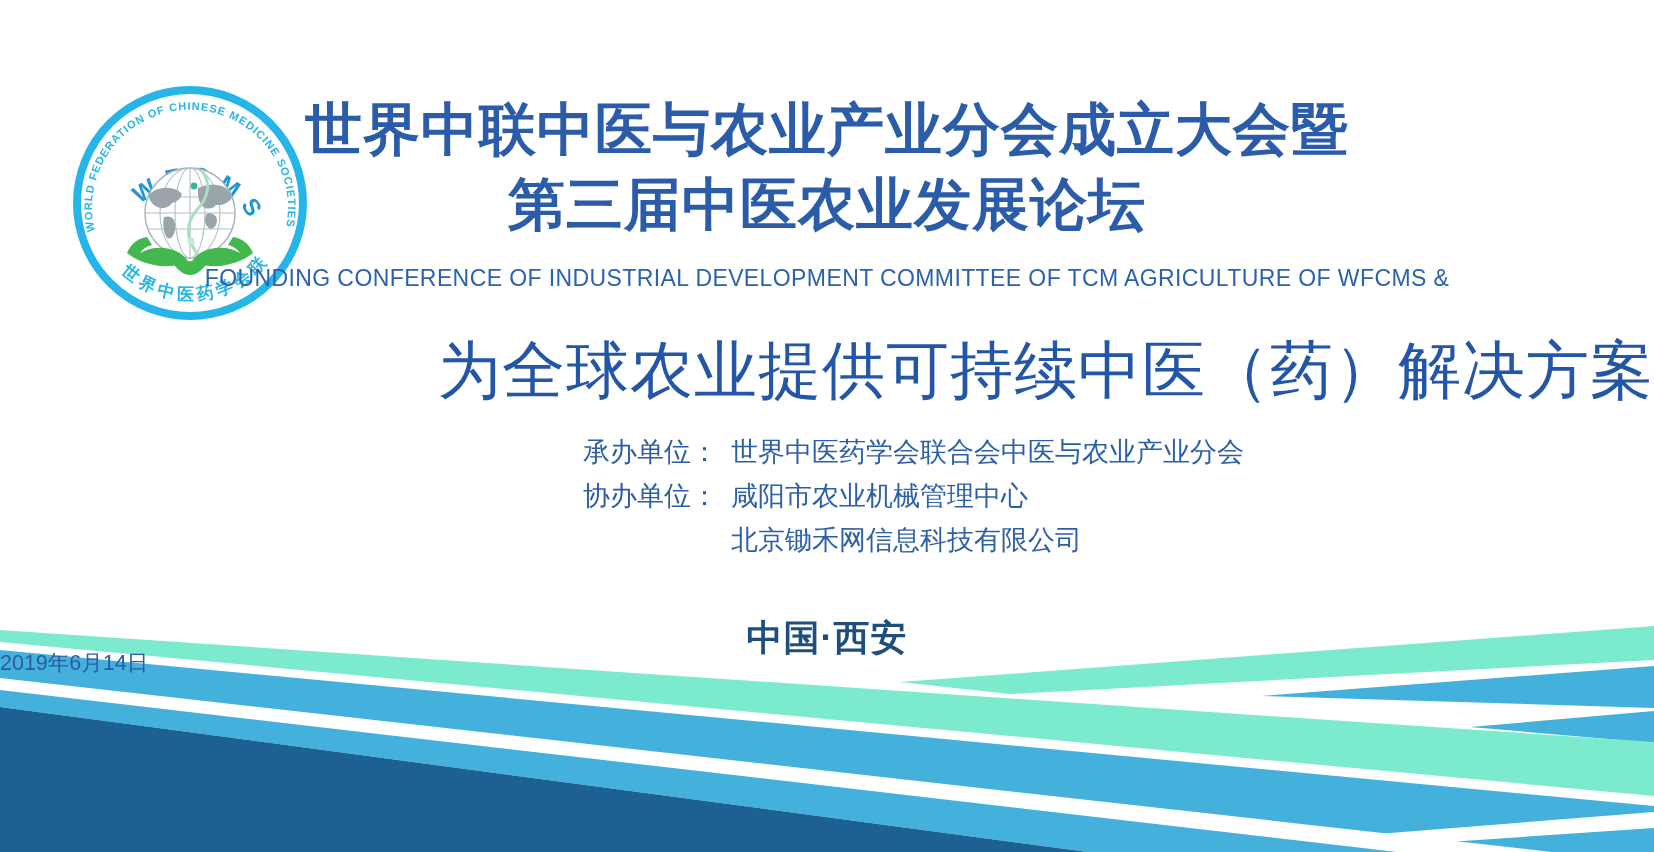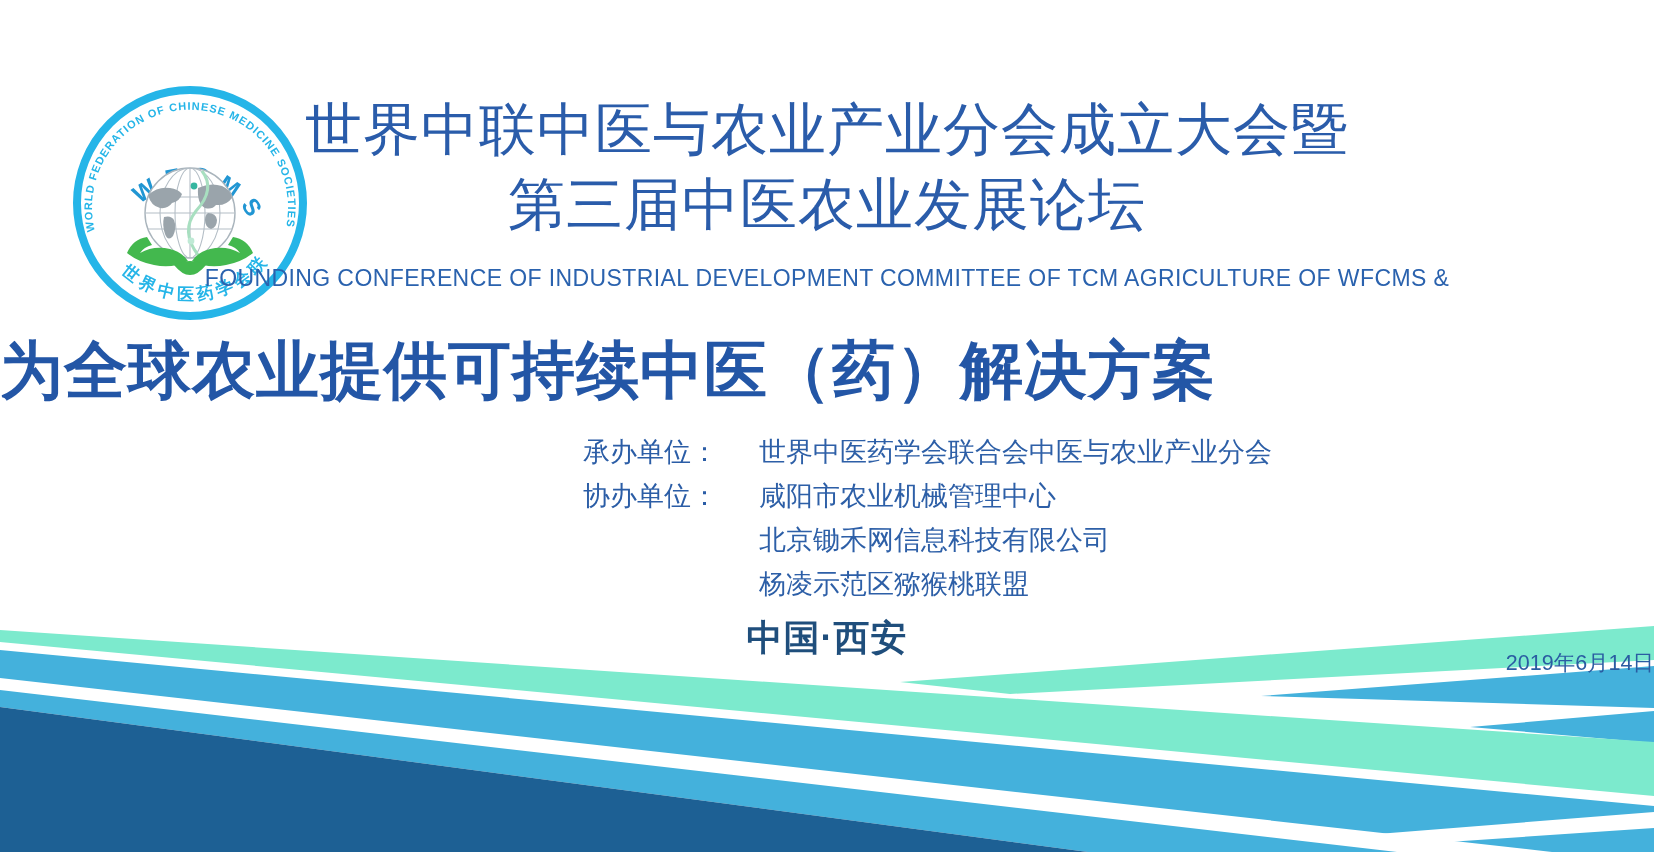--- a/index.html
+++ b/index.html
@@ -5,42 +5,42 @@
   html,body{margin:0;padding:0;background:#e8e8e8;}
   #canvas{
     position:relative;width:1654px;height:852px;background:#ffffff;
     overflow:hidden;font-family:"Liberation Sans","DejaVu Sans",sans-serif;
     margin:0 auto;
   }
   .abs{position:absolute;}
   
   .title-block{
     left:0;right:0;top:92px;text-align:center;
-    font-size:57px;font-weight:normal;color:#2a5caa;line-height:75px;
+    font-size:57px;font-weight:bold;color:#2a5caa;line-height:75px;
     letter-spacing:1px;
   }
   .subtitle-block{
     left:0;right:0;top:247px;text-align:center;
     font-size:23px;color:#2a62ae;line-height:30px;letter-spacing:.4px;margin-top:16px;
   }
   .headline{
-    left:0;right:0;top:332px;text-align:left;
-    font-size:63px;font-weight:bold;color:#2356a6;line-height:76px;
+    left:0;right:0;top:332px;text-align:right;
+    font-size:63px;font-weight:normal;color:#2356a6;line-height:76px;
     letter-spacing:1px;
   }
   .org-block{left:583px;top:430px;font-size:27px;color:#2d5fa7;}
   .org-row{display:flex;height:44px;line-height:44px;}
   .org-label{width:148px;font-weight:normal;color:#2b5da6;}
-  .org-text{white-space:nowrap;margin-left:28px;}
+  .org-text{white-space:nowrap;}
   .venue{
     left:0;right:0;top:614px;text-align:center;
     font-size:36px;font-weight:bold;color:#1f4e7c;letter-spacing:1px;
   }
   .date{
-    left:0;right:0;top:648px;text-align:right;
+    left:0;right:0;top:648px;text-align:left;
     font-size:21.5px;color:#2a5ca2;
   }
   svg{display:block;}
   .deco{left:0;top:0;pointer-events:none;}
 </style>
 </head>
 <body>
 
 <div id="canvas">
 
@@ -126,22 +126,18 @@
       <div class="org-text">世界中医药学会联合会中医与农业产业分会</div>
     </div>
     <div class="org-row">
       <div class="org-label">协办单位：</div>
       <div class="org-text">咸阳市农业机械管理中心</div>
     </div>
     <div class="org-row">
       <div class="org-label"></div>
       <div class="org-text">北京锄禾网信息科技有限公司</div>
     </div>
-    <div class="org-row">
-      <div class="org-label"></div>
-      <div class="org-text">杨凌示范区猕猴桃联盟</div>
-    </div>
   </div>
 
   <div class="abs venue">中国·西安</div>
   <div class="abs date">2019年6月14日</div>
 
 </div>
 
 </body></html>

